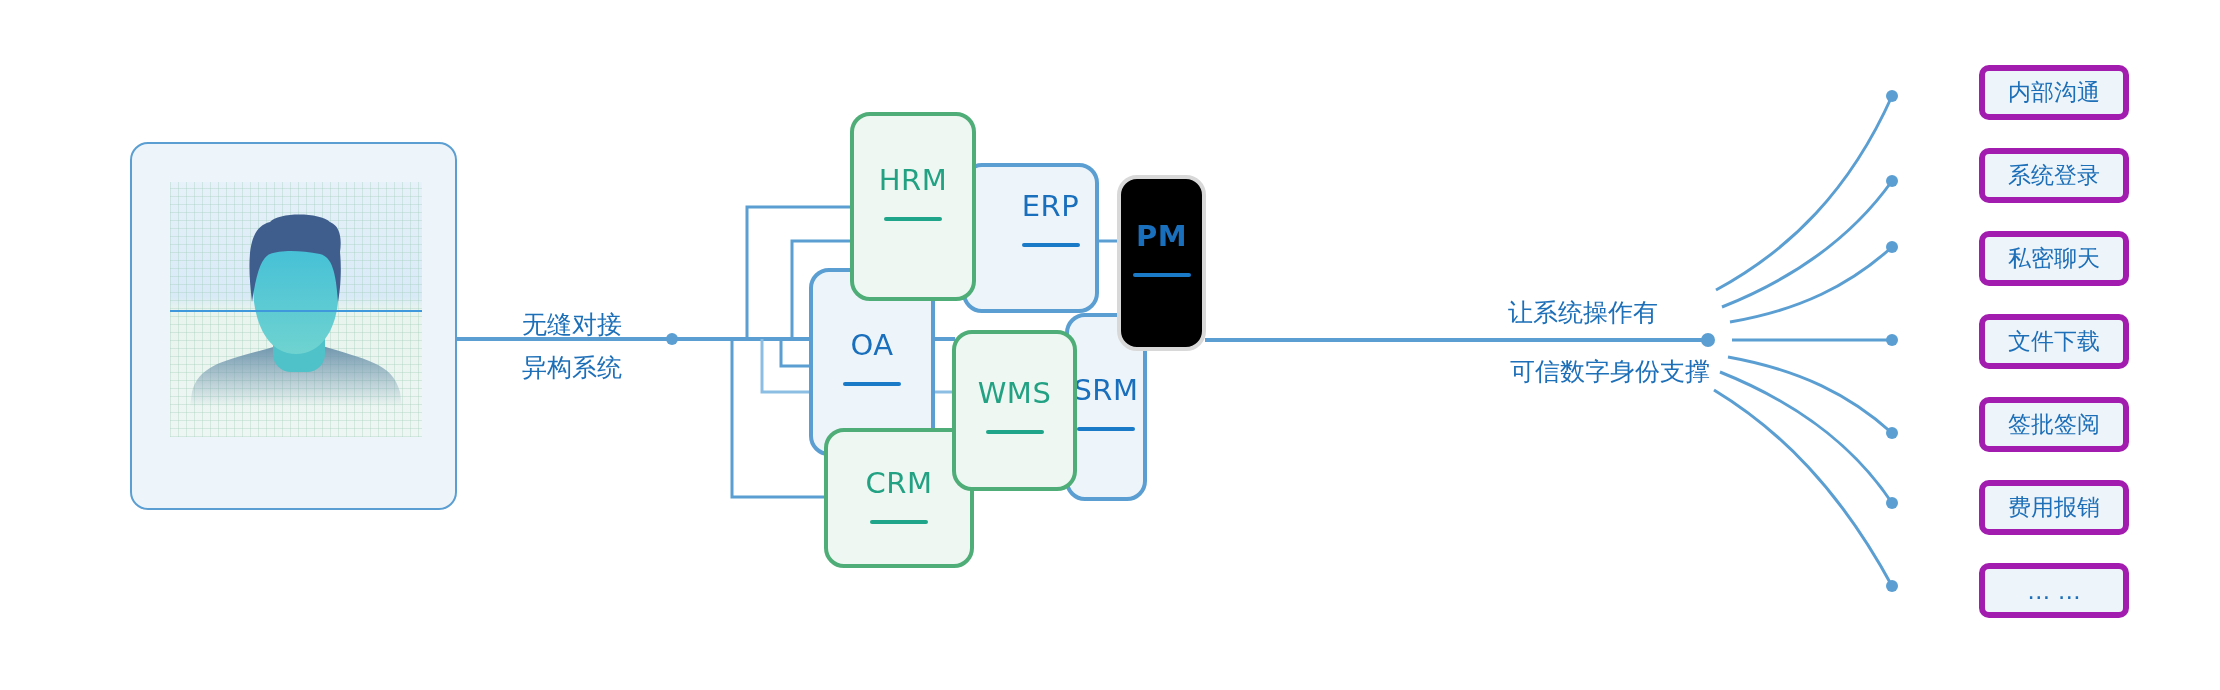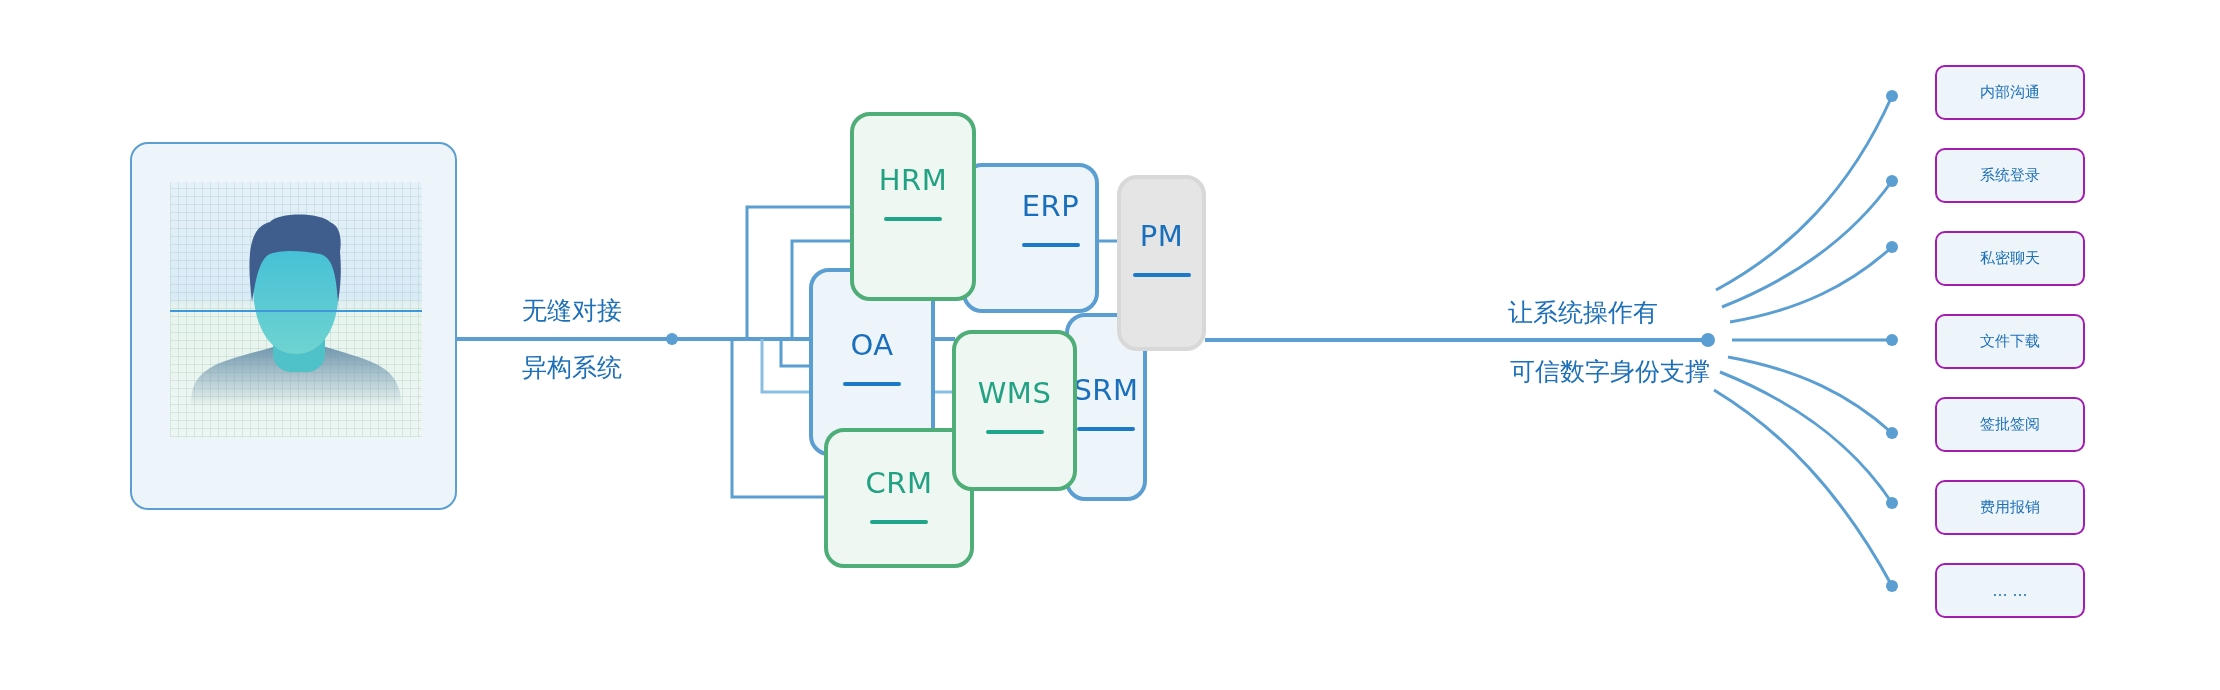--- a/index.html
+++ b/index.html
@@ -9,31 +9,31 @@
   .card {
     position: absolute; box-sizing: border-box; border-radius: 18px;
     border: 2px solid #5b9fd2; background: #eef5fa;
   }
   .sys {
     position: absolute; box-sizing: border-box; border-radius: 20px;
     border: 4px solid #5b9fd2; background: #eef5fa;
     display: flex; flex-direction: column; align-items: center; justify-content: center;
   }
   .sys.green { border-color: #4fae77; background: #eef7f2; }
-  .sys.gray  { border-color: #d8d8d8; background: #e5e5e5; }
+  .sys.gray  { border-color: #d8d8d8; background: #000000; font-weight: bold; }
   .sys .lbl { font-size: 29px; color: #1a6fbd; letter-spacing: 0.5px; }
   .sys.green .lbl { color: #22a283; }
   .sys .bar { width: 58px; height: 4px; border-radius: 2px; background: #1a7ac8; margin-top: 20px; }
   .sys.green .bar { background: #1fa58a; }
   .txt { position: absolute; color: #1d6fb8; font-size: 25px; white-space: nowrap; transform: translate(-50%, -50%); }
   .feat {
     position: absolute; box-sizing: border-box; width: 150px; height: 55px;
-    border: 2px solid #a21caf; border-radius: 10px; background: #eef5fa;
+    border: 6px solid #a21caf; border-radius: 10px; background: #eef5fa;
     display: flex; align-items: center; justify-content: center;
-    color: #1d6fb8; font-size: 15px;
+    color: #1d6fb8; font-size: 23px; margin-left: 44px;
   }
   .photo {
     position: absolute; left: 38px; top: 38px; width: 252px; height: 255px;
     background:
       repeating-linear-gradient(0deg, rgba(160,205,185,0.35) 0 1px, transparent 1px 8px),
       repeating-linear-gradient(90deg, rgba(160,205,185,0.35) 0 1px, transparent 1px 8px),
       linear-gradient(180deg, #e6f1f9 0%, #d9eaf7 45%, #e9f4ee 50%, #eef6f3 100%);
   }
   .id-label { position: absolute; left: 0; right: 0; top: 318px; text-align: center;
               color: #1d6fb8; font-size: 29px; }
@@ -97,21 +97,21 @@
       </defs>
       <path d="M22,210 C30,180 60,178 110,163 L150,163 C195,178 222,180 230,210 L232,225 L20,225 Z" fill="url(#bodyG)"></path>
       <rect x="103" y="140" width="52" height="50" rx="18" fill="#4ec2c8"></rect>
       <path d="M84,120 C80,60 90,45 126,42 C165,45 172,60 168,120 C165,150 150,172 126,172 C102,172 88,150 84,120 Z" fill="url(#faceG)"></path>
       <path d="M82,120 C76,70 80,45 100,40 C108,30 150,30 160,40 C170,44 172,56 170,70 C172,90 170,110 168,120 C166,90 162,75 150,72 C130,68 110,68 100,72 C90,76 86,95 82,120 Z" fill="#3f5e8e"></path>
       <rect x="0" y="128" width="252" height="2" fill="#3f98dc"></rect>
     </svg>
   </div>
 </div>
 
-<div class="txt" style="left:572px; top:310px;text-align:center;">无缝对接</div>
+<div class="txt" style="left:572px; top:324px;text-align:center;">无缝对接</div>
 <div class="txt" style="left:572px; top:367px;">异构系统</div>
 
 <div class="sys" style="left:809px; top:268px; width:126px; height:188px; z-index:1; padding-bottom:10px;">
   <div class="lbl">OA</div>
   <div class="bar"></div>
 </div>
 <div class="sys" style="left:962px; top:163px; width:137px; height:150px; z-index:1; padding-left:40px; padding-bottom:40px;">
   <div class="lbl">ERP</div>
   <div class="bar"></div>
 </div>

